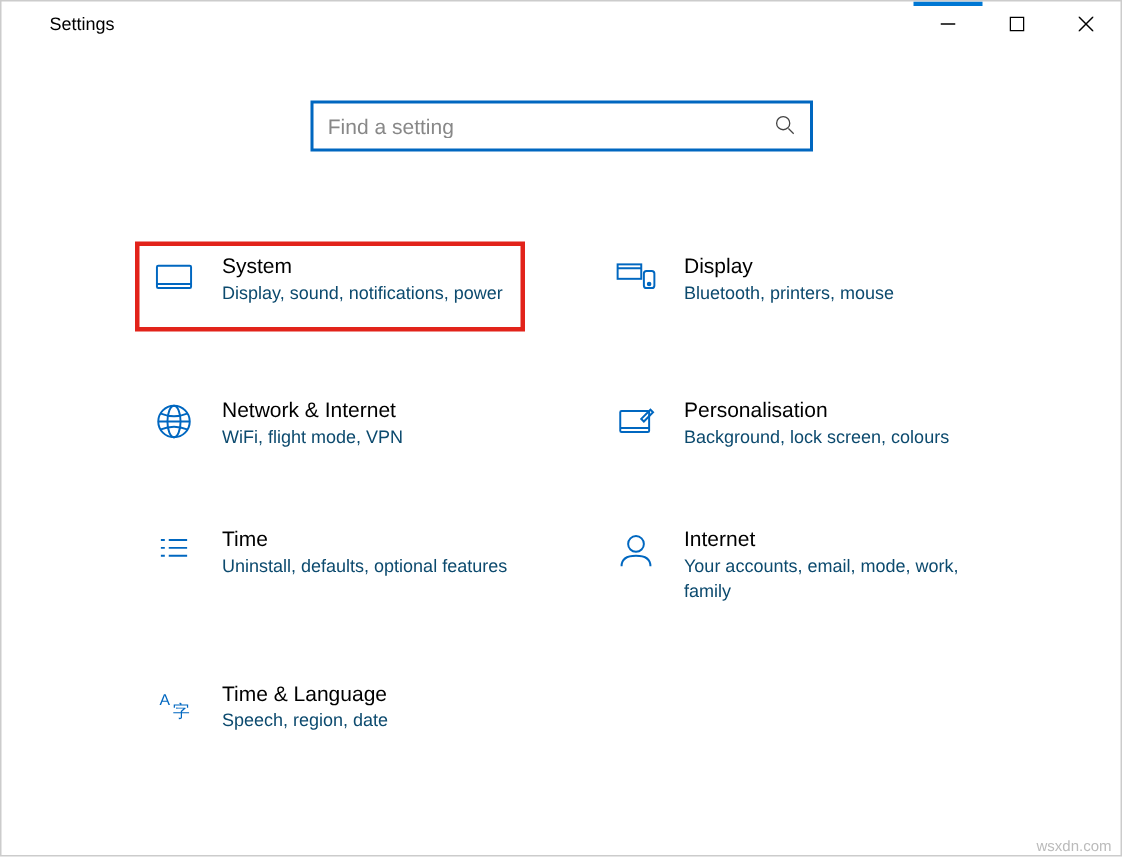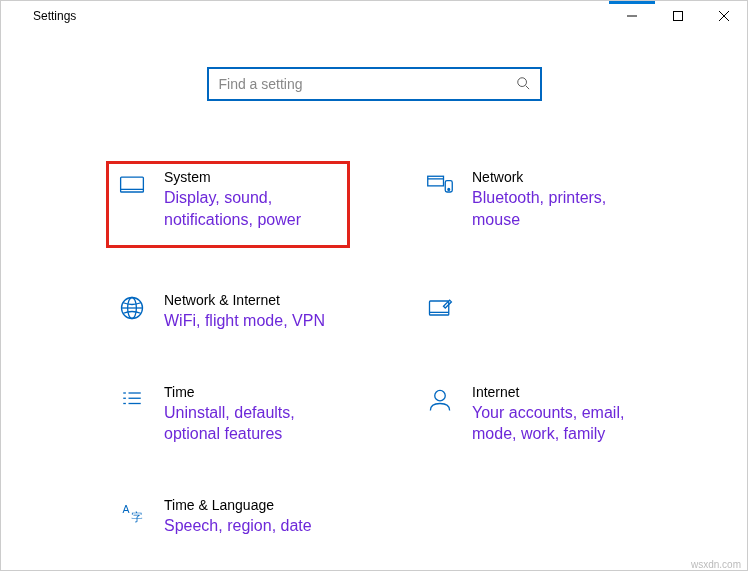--- a/index.html
+++ b/index.html
@@ -11,27 +11,27 @@
     .win-btn { width: 46px; height: 30px; display: flex; align-items: center; justify-content: center; }
     .win-btn svg { width: 10px; height: 10px; }
     .accent-tab { position: absolute; top: 0; right: 92px; width: 46px; height: 3px; background: #0078d4; }
     .content { padding-top: 36px; }
     .search-row { display: flex; justify-content: center; }
     .search-box { width: 335px; height: 34px; border: 2px solid #0067c0; display: flex; align-items: center; padding: 0 10px; }
     .search-input { flex: 1; border: none; outline: none; font-size: 14px; font-family: inherit; color: #666; }
     .search-input::placeholder { color: #888; }
     .search-icon { color: #444; }
     .grid { display: grid; grid-template-columns: 260px 260px; column-gap: 48px; row-gap: 36px; justify-content: center; margin-top: 60px; }
-    .tile { display: flex; align-items: flex-start; gap: 16px; padding: 8px 10px; cursor: default; margin-left: 16px; }
+    .tile { display: flex; align-items: flex-start; gap: 16px; padding: 8px 10px; cursor: default; }
     .tile.highlight { outline: 3px solid #e2231a; outline-offset: -3px; padding-bottom: 18px; }
     .tile-icon { width: 32px; height: 32px; flex-shrink: 0; color: #0067c0; display: flex; align-items: center; justify-content: center; }
     .tile-icon svg { width: 28px; height: 28px; }
     .tile-text { display: flex; flex-direction: column; gap: 2px; }
     .tile-title { font-size: 14px; color: #000; }
-    .tile-desc { font-size: 16px; color: #6d28d9; line-height: 1.35; }
+    .tile-desc { font-size: 12px; color: #0c4a6e; line-height: 1.35; }
     .watermark { position: absolute; bottom: 0; right: 6px; font-size: 10px; color: #bbb; }
   </style>
 </head>
 <body>
 
 <div class="accent-tab"></div>
 
 <div class="titlebar">
   <div class="titlebar-left">
     <span class="titlebar-title">Settings</span>
@@ -87,21 +87,21 @@
     <div class="tile">
       <div class="tile-icon">
         <svg viewBox="0 0 32 32" fill="none" stroke="currentColor" stroke-width="1.5">
             <rect x="2" y="6" width="18" height="11"></rect>
             <line x1="2" y1="9" x2="20" y2="9"></line>
             <rect x="22" y="11" width="8" height="13" rx="2"></rect>
             <circle cx="26" cy="21" r="1" fill="currentColor"></circle>
           </svg>
       </div>
       <div class="tile-text">
-        <div class="tile-title">Network</div>
+        <div class="tile-title">Display</div>
         <div class="tile-desc">Bluetooth, printers, mouse</div>
       </div>
     </div>
 
 
     <div class="tile">
       <div class="tile-icon">
         <svg viewBox="0 0 32 32" fill="none" stroke="currentColor" stroke-width="1.5">
             <circle cx="16" cy="16" r="12"></circle>
             <ellipse cx="16" cy="16" rx="5" ry="12"></ellipse>
@@ -116,20 +116,24 @@
       </div>
     </div>
 
     <div class="tile">
       <div class="tile-icon">
         <svg viewBox="0 0 32 32" fill="none" stroke="currentColor" stroke-width="1.5">
             <rect x="4" y="8" width="22" height="16" rx="1"></rect>
             <line x1="4" y1="21" x2="26" y2="21"></line>
             <path d="M20 14 L27 7 L29 9 L22 16 Z"></path>
           </svg>
+      </div>
+      <div class="tile-text">
+        <div class="tile-title">Personalisation</div>
+        <div class="tile-desc">Background, lock screen, colours</div>
       </div>
     </div>
 
     <div class="tile">
       <div class="tile-icon">
         <svg viewBox="0 0 32 32" fill="none" stroke="currentColor" stroke-width="1.5">
             <line x1="6" y1="8" x2="9" y2="8"></line>
             <line x1="12" y1="8" x2="26" y2="8"></line>
             <line x1="6" y1="14" x2="9" y2="14"></line>
             <line x1="12" y1="14" x2="26" y2="14"></line>

